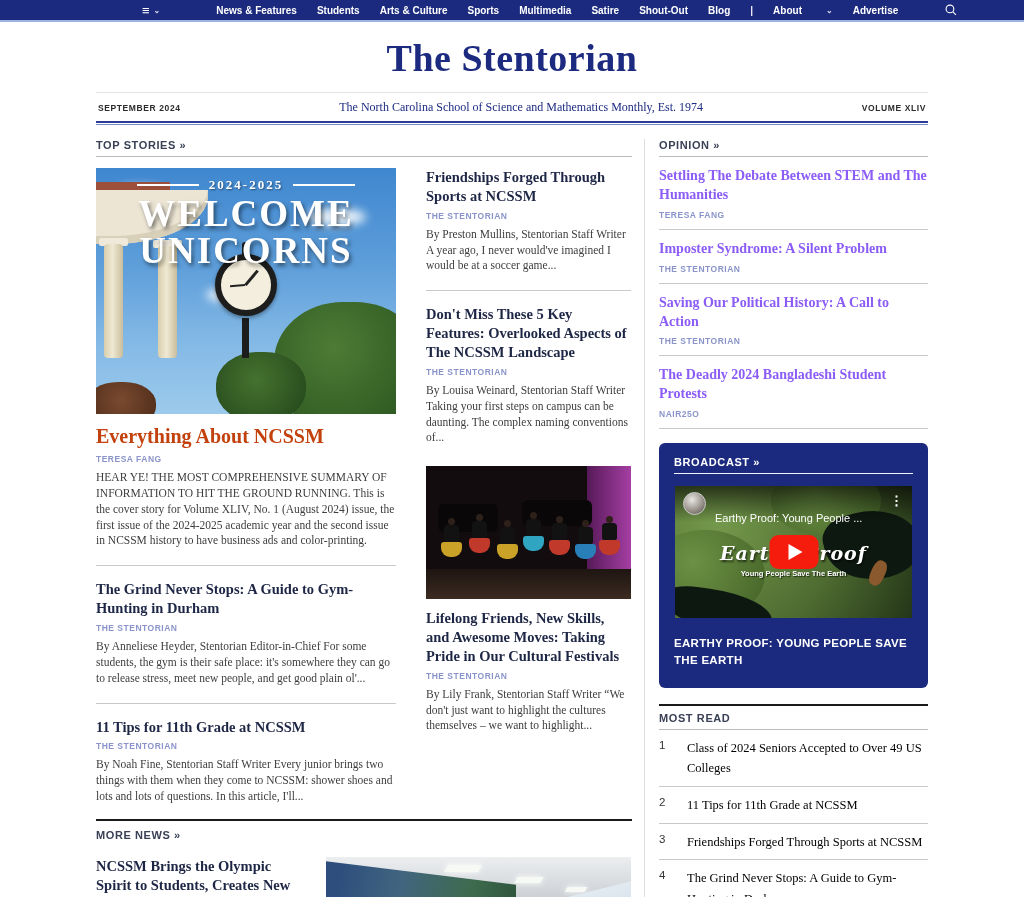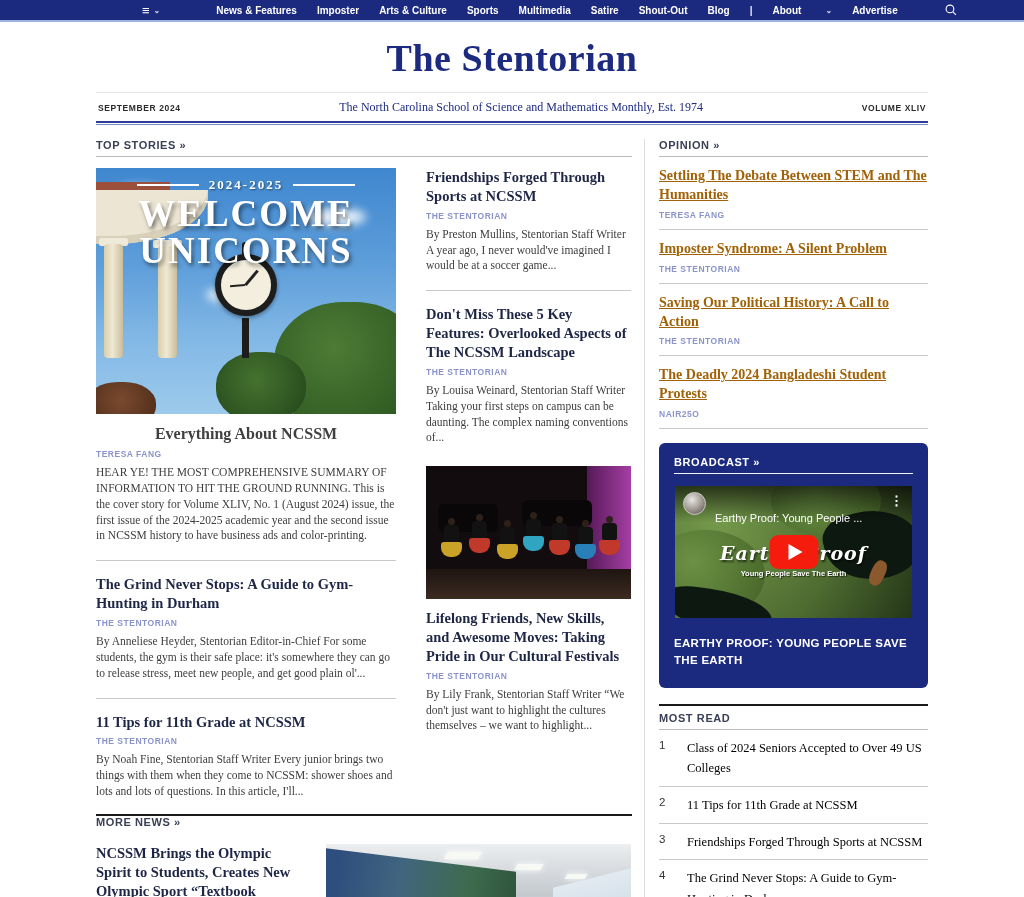--- a/index.html
+++ b/index.html
@@ -33,21 +33,21 @@
   .main-col { width:548px; padding-right:12px; }
   .sidebar { flex:1; border-left:1px solid #ddd; padding-left:14px; }
 
   .section-head { font-family:"Liberation Sans", sans-serif; font-size:11px; font-weight:bold;
     letter-spacing:.6px; color:#3a4156; padding-bottom:5px; border-bottom:1px solid #bcbcbc; }
 
   .ts-grid { display:flex; gap:30px; margin-top:11px; }
   .col-a { width:300px; }
   .col-b { width:205px; }
 
-  h2.story-t { font-size:16px; color:#404040; line-height:1.25; margin-top:10px;text-align:center; }
+  h2.story-t { font-size:20px; color:#c2410c; line-height:1.25; margin-top:10px; }
   h3.story-t { font-size:14.5px; color:#1e2645; line-height:1.3; }
   .byline { font-family:"Liberation Sans", sans-serif; font-size:8.5px; font-weight:bold;
     letter-spacing:.5px; color:#8a94cb; margin-top:5px; }
   .excerpt { font-size:11.5px; color:#3d3d3d; line-height:1.38; margin-top:6px; }
   .hr { border:none; border-top:1px solid #c9c9c9; margin:16px 0 14px; }
 
   
   .hero-img { position:relative; width:300px; height:246px; overflow:hidden;
     background:linear-gradient(180deg,#3f87cf 0%,#5e9eda 40%,#85bae6 72%,#9ccaec 100%); }
   .cloud { position:absolute; background:rgba(255,255,255,.85); border-radius:50%; filter:blur(5px); }
@@ -111,25 +111,25 @@
   .h-table { position:absolute; left:-8px; bottom:34px; width:225px; height:24px;
     background:linear-gradient(90deg,#73777c,#aeb2b7); transform:skewY(6deg); border-radius:2px; }
   .bk { position:absolute; border-radius:1px; }
   .h-board { position:absolute; right:18px; bottom:18px; width:34px; height:56px; background:#d8dcdf;
     transform:rotate(7deg); box-shadow:-2px 2px 3px rgba(0,0,0,.25); }
 
   .mn-grid { display:flex; gap:30px; margin-top:10px; }
   .mn-left { width:200px; }
   .mn-right { width:305px; }
   .thick-rule { border:none; border-top:2px solid #1a1a1a; margin:14px 0 0; }
-  .more-head { padding-bottom:6px; border-bottom:none; }
+  .more-head { margin-top:8px; padding-bottom:6px; border-bottom:none; }
 
   
   .op-item { padding:10px 0 9px; border-bottom:1px solid #c9c9c9; }
-  .op-item h3 { font-size:14px; color:#a16207; line-height:1.35;text-decoration:underline; }
+  .op-item h3 { font-size:14px; color:#8b5cf6; line-height:1.35; }
 
   .broadcast { margin-top:14px; background:#1b2a7e; border-radius:6px; padding:13px 15px 18px; }
   .bc-head { color:#fff; border-bottom:1px solid rgba(255,255,255,.95); }
   .video { position:relative; width:237px; height:132px; margin:12px auto 0; overflow:hidden;
     background:radial-gradient(circle at 18% 28%,#74994b,#4f6c31 55%,#243618 100%); }
   .pad { position:absolute; border-radius:50%; background:radial-gradient(circle at 40% 35%,#6c9144,#4a6a2c 80%); }
   .wdark { position:absolute; background:#0d1810; border-radius:30% 60% 40% 60%; }
   .leafbit { position:absolute; background:#8a5a2e; border-radius:40%; }
   .v-topbar { position:absolute; top:0; left:0; width:100%; height:36px;
     background:linear-gradient(180deg,rgba(0,0,0,.62),rgba(0,0,0,0)); }
@@ -160,21 +160,21 @@
   .mr-t { font-size:12.5px; color:#000000; line-height:1.65; flex:1; }
 </style>
 </head>
 <body>
 
 <nav class="topnav">
   <span class="burger">≡</span>
   <span class="caret">⌄</span>
   <div class="navitems">
     <span>News &amp; Features</span>
-    <span>Imposter</span>
+    <span>Students</span>
     <span>Arts &amp; Culture</span>
     <span>Sports</span>
     <span>Multimedia</span>
     <span>Satire</span>
     <span>Shout-Out</span>
     <span>Blog</span>
     <span class="nav-sep">|</span>
     <span>About</span>
     <span class="caret">⌄</span>
     <span>Advertise</span>

